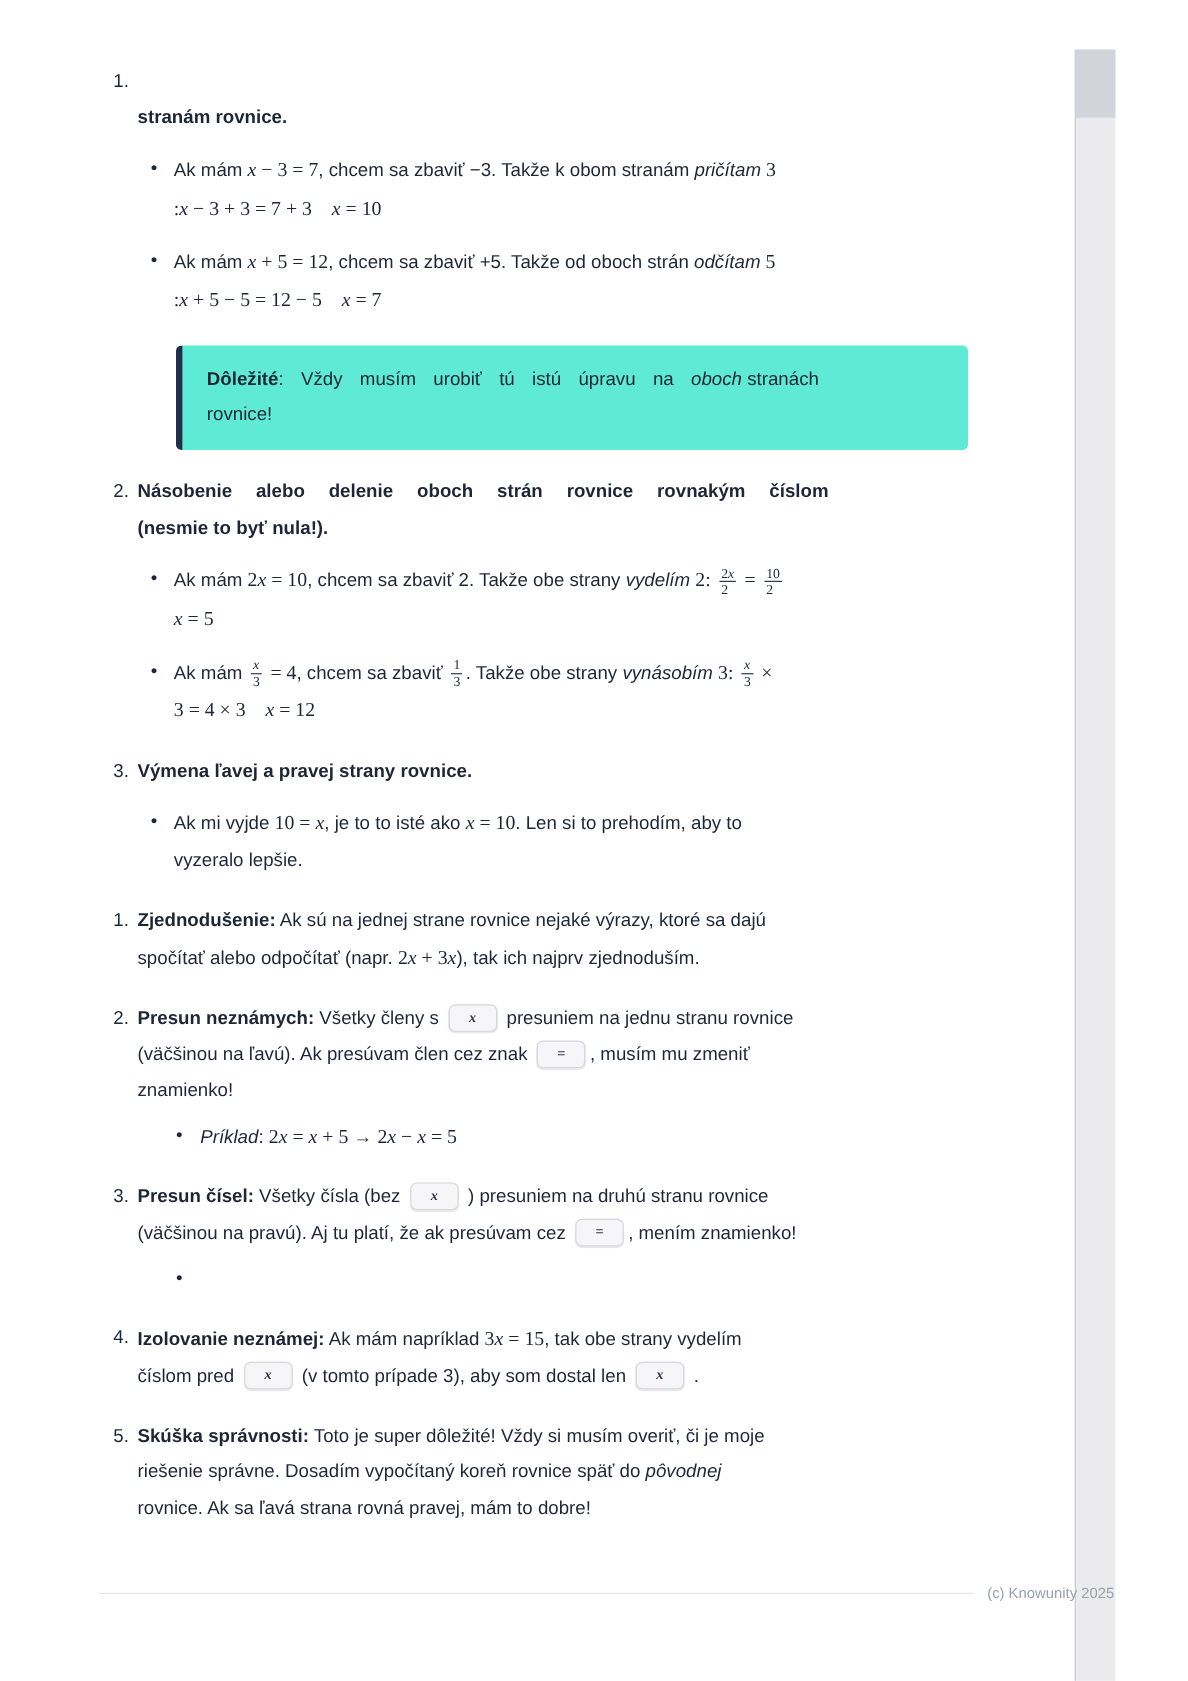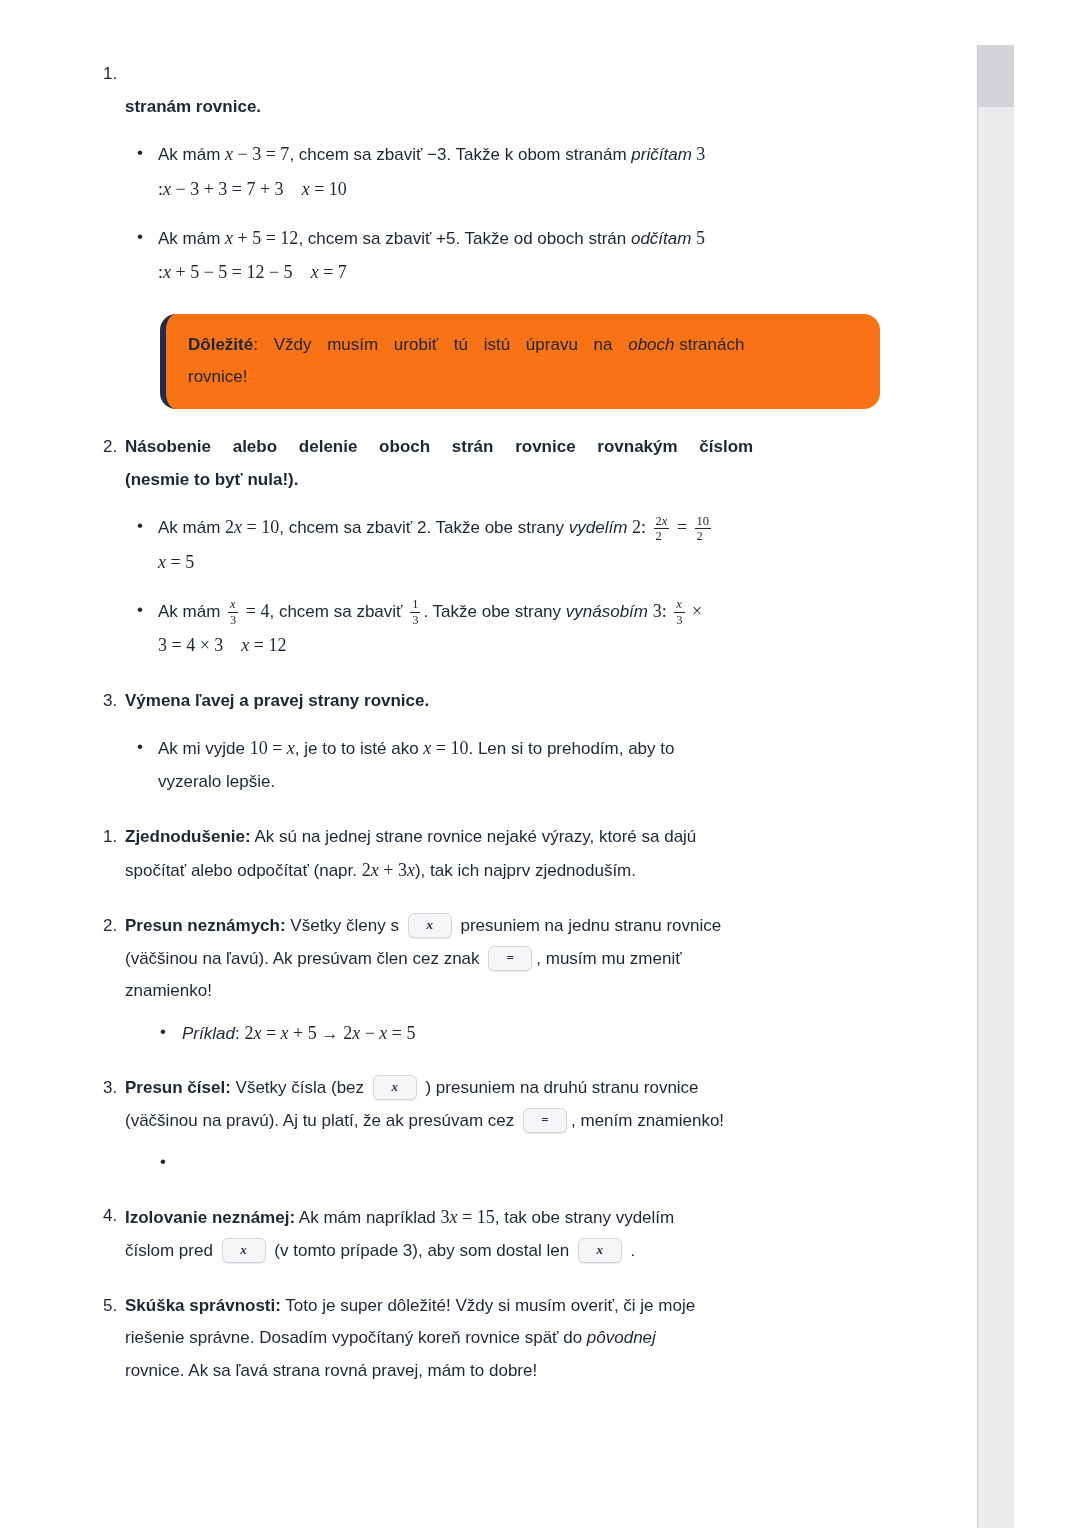--- a/index.html
+++ b/index.html
@@ -15,21 +15,21 @@
   .row.bullet .marker{flex:none;width:21px;margin-left:44px;}
   .row.sub .marker{flex:none;width:22px;margin-left:67px;}
   .pbody{flex:1;min-width:0;}
   .pbody span,.callout span{white-space:pre-wrap;}
   .rn{font-weight:400;}
   .rb{font-weight:700;}
   .ri{font-style:italic;}
   .rmi{font-family:"Liberation Serif",serif;font-style:italic;font-size:18px;}
   .rmo{font-family:"Liberation Serif",serif;font-size:18px;margin-top:32px;}
   .heading{font-weight:700;margin-top:24px;}
-  .callout{margin:24px 0 10px 67px;width:670px;background:#f97316;border-left:6px solid #222d4b;border-radius:16px;padding:15px 22px;}
+  .callout{margin:24px 0 10px 67px;width:670px;background:#5eead4;border-left:6px solid #222d4b;border-radius:5px;padding:15px 22px;}
   .chip{display:inline-block;min-width:30px;text-align:center;margin:0 4px;padding:0 6px;background:#f6f6f8;border:1px solid #d6d6dc;border-radius:6px;box-shadow:0 1px 1px rgba(16,24,40,.10);font-family:"Liberation Serif",serif;font-weight:700;font-size:13px;line-height:21px;height:23px;vertical-align:2px;color:#2a3347;}
   .chip-italic{font-style:italic;}
   .frac{display:inline-block;vertical-align:-7px;font-family:"Liberation Serif",serif;font-size:12.5px;line-height:1.18;margin:0 3px;}
   .fnum{display:block;border-bottom:1px solid #1d2637;padding:0 2px;}
   .fden{display:block;padding:0 2px;}
   .footer{position:absolute;left:90px;top:1440px;width:923px;height:16px;display:flex;align-items:center;z-index:3;}
   .footer-line{flex:1;height:1px;background:#e5e6e9;}
   .footer-text{flex:none;margin-left:12px;font-size:13.5px;color:#9aa0a9;}
   .scroll-rail{position:absolute;left:977px;top:45px;width:36px;height:1483px;background:#ebebee;border-left:1px solid #c9cacf;z-index:1;}
   .scroll-thumb{position:absolute;left:0;top:0;width:100%;height:62px;background:#d3d4d9;}
@@ -95,18 +95,22 @@
       <div class="row ol">
         <span class="marker">4.</span>
         <div class="pbody"><span class="rb">Izolovanie neznámej:</span><span class="rn"> Ak mám napríklad </span><span class="rmo">3</span><span class="rmi">x</span><span class="rmo"> = 15</span><span class="rn">, tak obe strany vydelím</span><br><span class="rn">číslom pred </span><span class="chip chip-italic">x</span><span class="rn"> (v tomto prípade 3), aby som dostal len </span><span class="chip chip-italic">x</span><span class="rn"> .</span></div>
       </div>
       <div class="row ol">
         <span class="marker">5.</span>
         <div class="pbody"><span class="rb">Skúška správnosti:</span><span class="rn"> Toto je super dôležité! Vždy si musím overiť, či je moje</span><br><span class="rn">riešenie správne. Dosadím vypočítaný koreň rovnice späť do </span><span class="ri">pôvodnej</span><br><span class="rn">rovnice. Ak sa ľavá strana rovná pravej, mám to dobre!</span></div>
       </div>
     </div>
 
+  <div class="footer">
+    <div class="footer-line"></div>
+    <span class="footer-text">(c) Knowunity 2025</span>
+  </div>
 
   <div class="scroll-rail">
     <div class="scroll-thumb"></div>
   </div>
 
 </div>
 
 </body></html>

